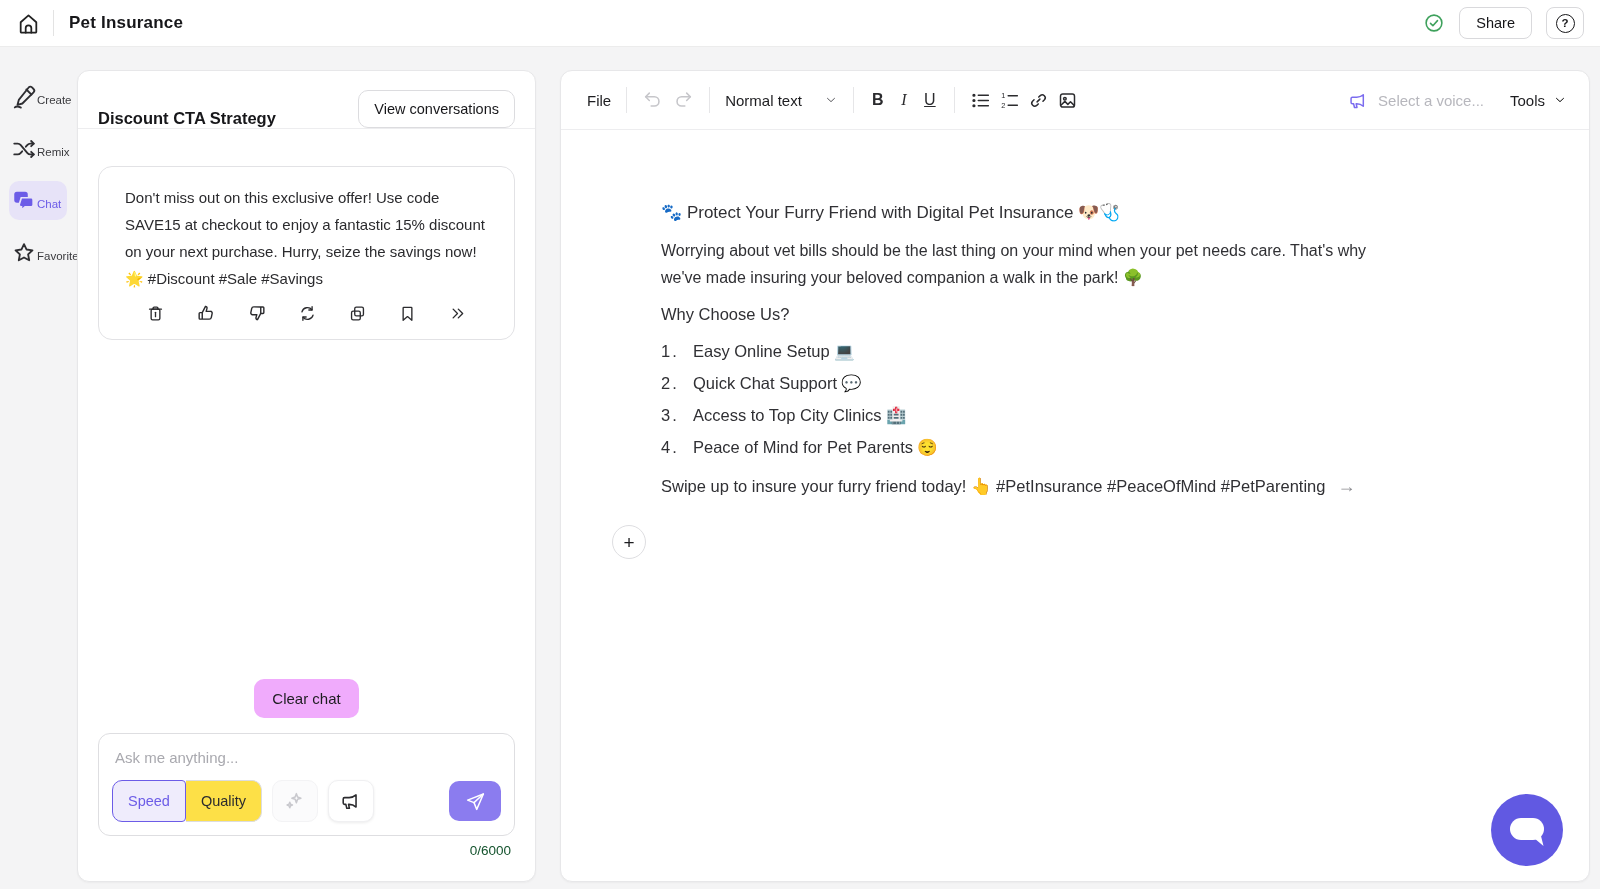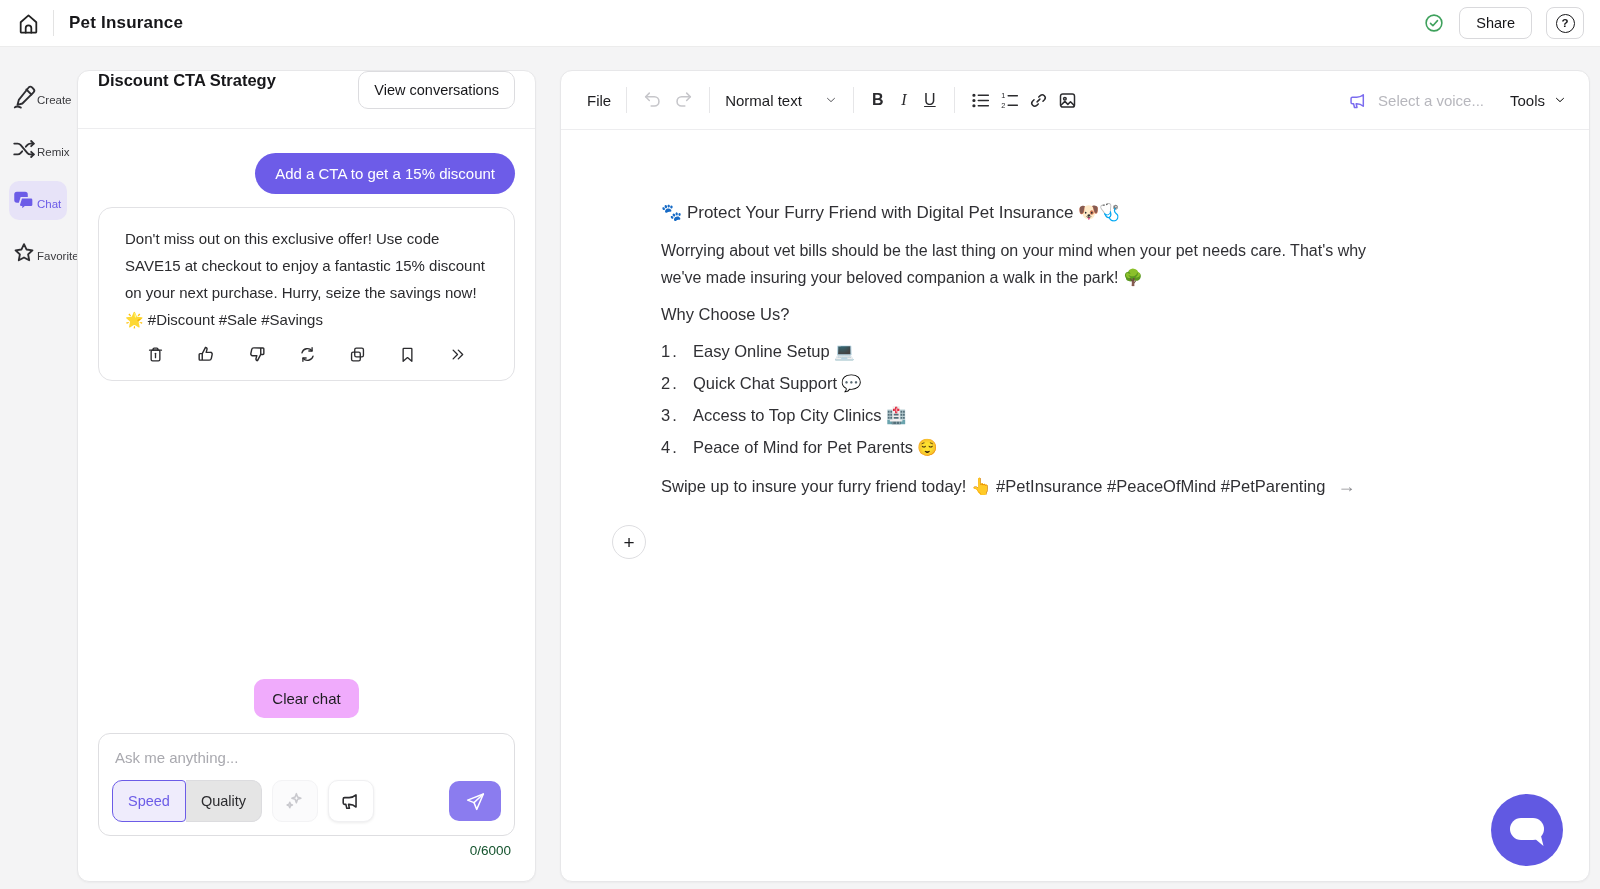--- a/index.html
+++ b/index.html
@@ -28,40 +28,40 @@
   .rail-item { width:58px; padding:7px 2px 6px; margin-bottom:13px; border-radius:10px; display:flex; flex-direction:row;
                align-items:center; cursor:pointer; color:#2e2e32; }
   .rail-item .lbl { font-size:11.5px; margin-top:5px; color:#3a3a3e; }
   .rail-item.active { background:#E7E3F8; color:#6C5CE7; }
   .rail-item.active .lbl { color:#6C5CE7; }
 
   
   .chat-card { position:absolute; left:77px; top:70px; width:459px; height:812px; background:#fff;
                border:1px solid #E7E7E9; border-radius:12px; box-shadow:0 1px 2px rgba(0,0,0,.04);
                display:flex; flex-direction:column; overflow:hidden; }
-  .chat-head { height:58px; flex:0 0 58px; border-bottom:1px solid #EDEDEF; display:flex; align-items:flex-start;
+  .chat-head { height:58px; flex:0 0 58px; border-bottom:1px solid #EDEDEF; display:flex; align-items:flex-end;
                justify-content:space-between; padding:0 20px; }
   .chat-title { font-size:16.5px; font-weight:700; color:#17171a; }
   .view-conv { border:1px solid #DCDCDF; border-radius:10px; background:#fff; padding:10px 15px; font-size:14.5px; color:#17171a; cursor:pointer; font-family:inherit; }
   .chat-body { flex:1 1 auto; padding:24px 20px 0; overflow:hidden; display:flex; flex-direction:column; }
   .bubble-user { align-self:flex-end; background:#6D5CE8; color:#fff; font-size:15px; border-radius:22px;
                  padding:12px 20px; max-width:330px; }
   .ai-card { margin-top:13px; border:1px solid #E2E2E5; border-radius:14px; padding:17px 26px 10px; }
   .ai-text { font-size:15px; line-height:27px; color:#2b2b2e; }
   .ai-actions { display:flex; justify-content:center; gap:27px; margin-top:9px; padding-bottom:4px; }
   .ai-actions .icon-btn { color:#2b2b2e; padding:2px; }
   .chat-foot { margin-top:auto; display:flex; flex-direction:column; padding:0 20px 8px; }
   .clear-chat { align-self:center; background:#f0abfc; border:none; border-radius:10px; padding:11px 18px;
                 font-size:15px; color:#1d1d20; cursor:pointer; margin-bottom:15px; font-family:inherit; }
   .ask-box { border:1px solid #DEDEE1; border-radius:12px; padding:13px 13px 13px; }
   .ask-input { border:none; outline:none; width:100%; font-size:15px; color:#222; font-family:inherit; padding:2px 3px 14px; }
   .ask-input::placeholder { color:#A9A9AF; }
   .ask-controls { display:flex; align-items:center; }
   .seg { display:flex; align-items:center; }
-  .seg-btn { height:42px; padding:0 15px; font-size:14.5px; cursor:pointer; font-family:inherit; background:#e5e5e5; }
+  .seg-btn { height:42px; padding:0 15px; font-size:14.5px; cursor:pointer; font-family:inherit; background:#fde047; }
   .seg-speed { color:#6C5CE7; background:#EFECFC; border:1.6px solid #6C5CE7; border-radius:10px 4px 4px 10px; font-weight:500; position:relative; z-index:1; }
   .seg-quality { color:#2b2b2e; border:1px solid #DCDCDF; border-left:none; border-radius:0 10px 10px 0; }
   .sq-btn { width:46px; height:42px; border-radius:10px; display:flex; align-items:center; justify-content:center;
             background:#FBFBFC; border:1px solid #F3F3F5; margin-left:10px; cursor:pointer; }
   .sq-btn.dim { color:#C9C9CE; }
   .sq-btn.mega { background:#fff; color:#2b2b2e; box-shadow:0 1px 3px rgba(0,0,0,.08); border:1px solid #F0F0F2; }
   .send-btn { margin-left:auto; width:52px; height:40px; border:none; border-radius:10px; background:#8B7CEF;
               color:#fff; display:flex; align-items:center; justify-content:center; cursor:pointer; }
   .counter { align-self:flex-end; font-size:13.5px; color:#14532d; margin:7px 4px 15px 0;text-align:center; }
 
@@ -172,21 +172,20 @@
   </div>
 </nav>
 
 <section class="chat-card">
   <div class="chat-head">
     <div class="chat-title">Discount CTA Strategy</div>
     <button class="view-conv">View conversations</button>
   </div>
 
   <div class="chat-body">
-    <div class="bubble-user">Add a CTA to get a 15% discount</div>
 
     <div class="ai-card">
       <div class="ai-text">Don't miss out on this exclusive offer! Use code SAVE15 at checkout to enjoy a fantastic 15% discount on your next purchase. Hurry, seize the savings now! 🌟 #Discount #Sale #Savings</div>
       <div class="ai-actions">
         <button class="icon-btn">
           <span>
             <svg width="19" height="19" viewBox="0 0 24 24" class="stroke">
               <path d="M4.5 6.5 h15"></path>
               <path d="M9 6.5 V5.2 A1.2 1.2 0 0 1 10.2 4 h3.6 A1.2 1.2 0 0 1 15 5.2 v1.3"></path>
               <rect x="6.5" y="6.5" width="11" height="13.5" rx="1.8"></rect>

